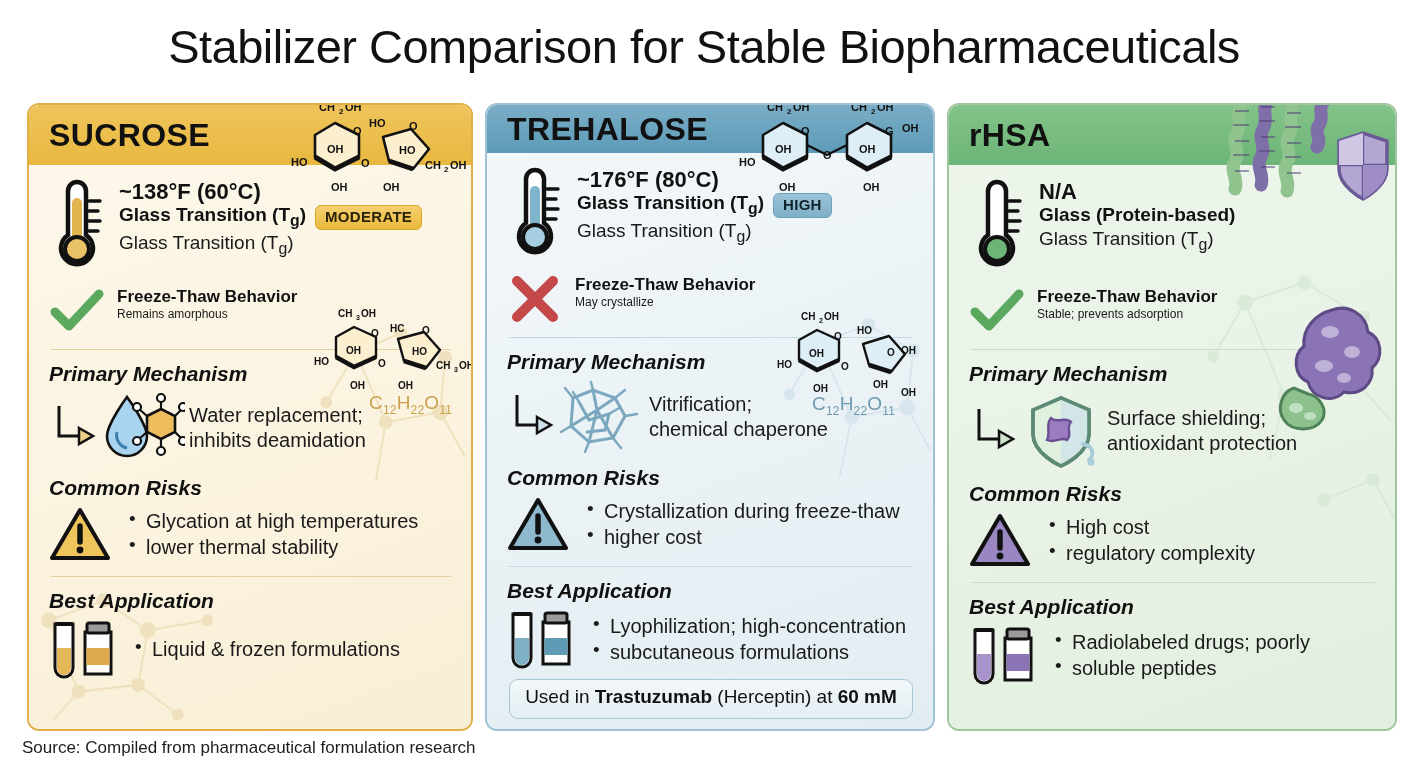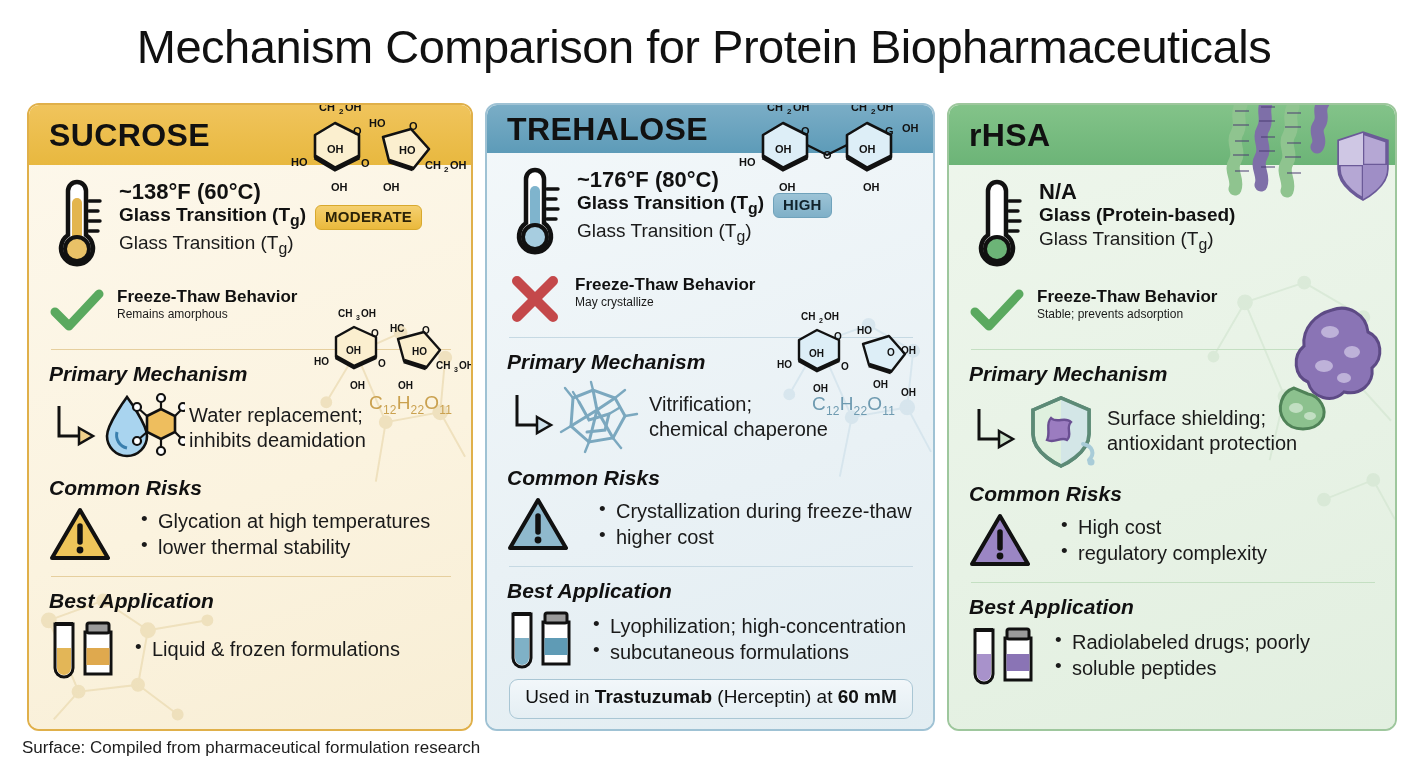--- a/index.html
+++ b/index.html
@@ -101,21 +101,21 @@
   .divider { height:1px; margin:14px 2px 0 2px; }
   .c1 .divider { background:#e6cf9e; }
   .c2 .divider { background:#c6d9e3; }
   .c3 .divider { background:#c4dfc2; }
 
   .sec-title { font-size:21px; font-weight:bold; color:#111; margin-top:12px;font-style:italic; }
 
   .mechrow { display:flex; align-items:center; gap:4px; margin-top:6px; }
   .mech-text { font-size:20px; color:#1a1a1a; line-height:1.26; }
 
-  .riskrow { display:flex; align-items:center; gap:30px; margin-top:6px; }
+  .riskrow { display:flex; align-items:center; gap:18px; margin-top:6px; }
   ul.bullets { list-style:none; }
   ul.bullets li {
     font-size:20px; color:#1a1a1a; line-height:1.3;
     position:relative; padding-left:17px;
   }
   ul.bullets li:before {
     content:"•"; position:absolute; left:0; top:-1px; font-size:19px;
   }
 
   .approw { display:flex; align-items:center; gap:16px; margin-top:5px; }
@@ -147,21 +147,21 @@
 
   
   .source {
     position:absolute; left:22px; bottom:10px;
     font-size:17px; color:#1d1d1d;
   }
 </style>
 </head>
 <body>
 
-<div class="title">Mechanism Comparison for Protein Biopharmaceuticals</div>
+<div class="title">Stabilizer Comparison for Stable Biopharmaceuticals</div>
 
 <div class="cards">
 
   <div class="card c1">
     <div class="wash"></div>
     <svg class="netbg" viewBox="0 0 446 626" preserveAspectRatio="none">
       <g stroke="#e6d3a4" stroke-width="2" fill="#e6d3a4">
         <path d="M330 250 L375 230 L420 255 L415 310 L360 320 Z" fill="none"></path>
         <path d="M330 250 L300 300 M415 310 L440 355 M360 320 L350 380"></path>
         <circle cx="330" cy="250" r="7"></circle>
@@ -668,13 +668,13 @@
       <path d="M20 88 C8 92 2 108 10 120 C18 132 40 132 48 120 C54 110 46 96 34 94 Z" fill="#8cc18e" stroke="#4f8257" stroke-width="3"></path>
       <g fill="#cfe7cf" opacity=".8">
         <ellipse cx="22" cy="108" rx="7" ry="5"></ellipse>
           <ellipse cx="36" cy="116" rx="6" ry="4"></ellipse>
       </g>
     </svg>
   </div>
 
 </div>
 
-<div class="source">Surface: Compiled from pharmaceutical formulation research</div>
+<div class="source">Source: Compiled from pharmaceutical formulation research</div>
 
 </body></html>

